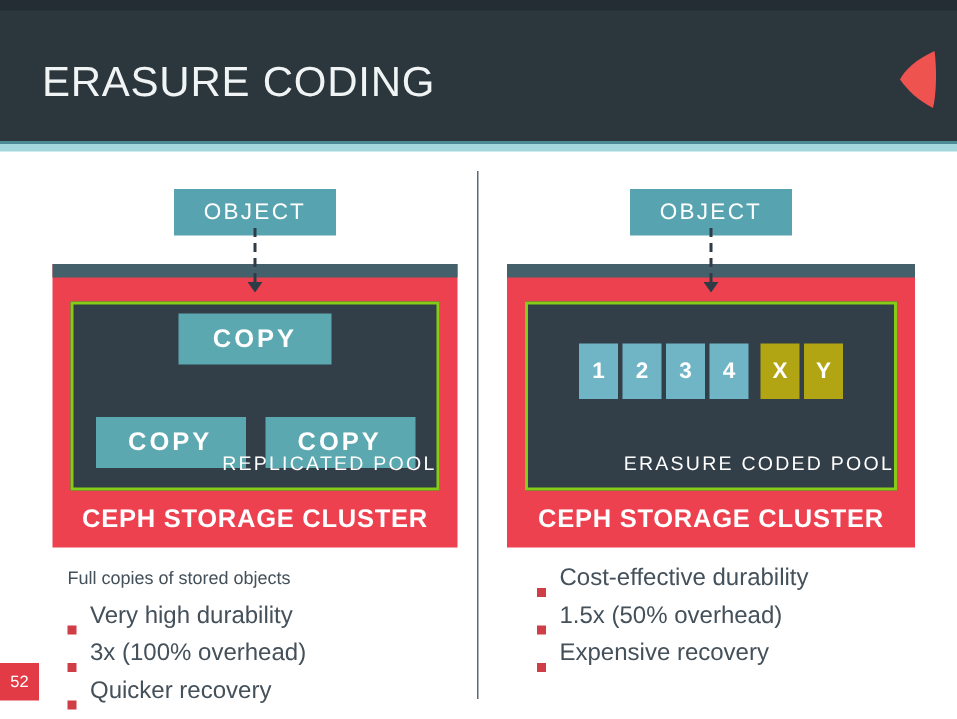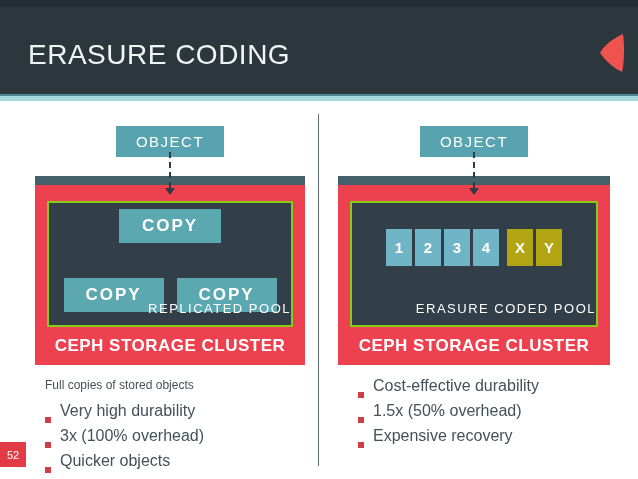--- a/index.html
+++ b/index.html
@@ -109,21 +109,21 @@
           <li>
             <span class="bullet-marker"></span>
             <span>Very high durability</span>
           </li>
           <li>
             <span class="bullet-marker"></span>
             <span>3x (100% overhead)</span>
           </li>
           <li>
             <span class="bullet-marker"></span>
-            <span>Quicker objects</span>
+            <span>Quicker recovery</span>
           </li>
         </ul>
     </div>
   </section>
 
   <section class="column right">
     <div class="object-box">OBJECT</div>
     <div class="arrow">
       <span class="arrow-line"></span>
       <span class="arrow-head"></span>

